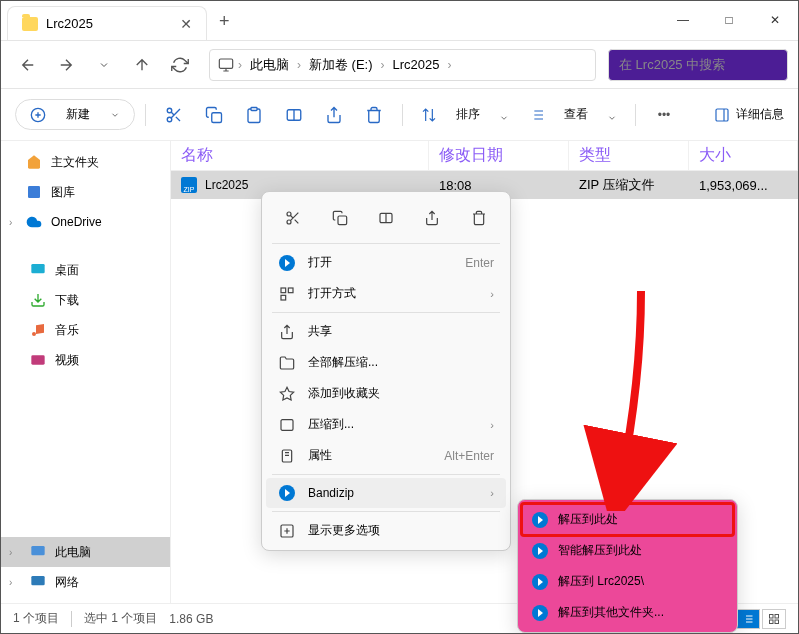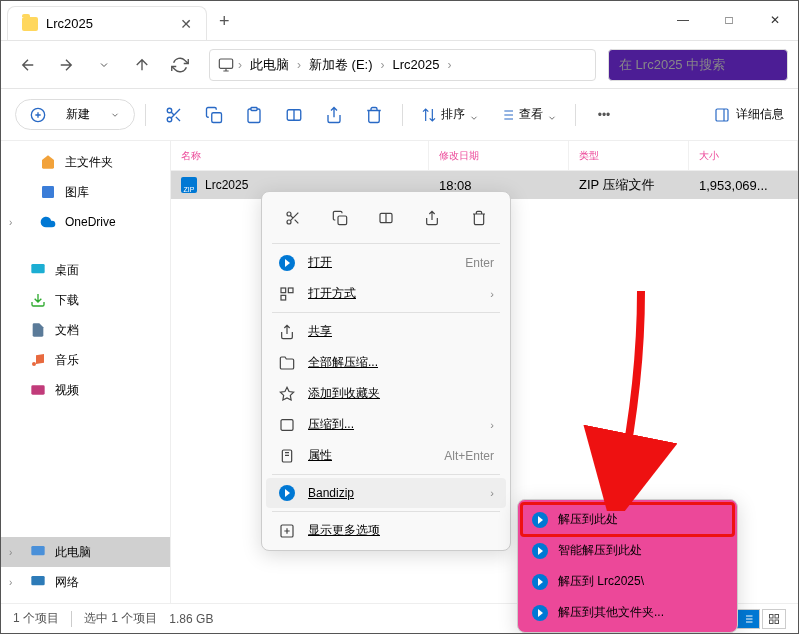--- a/index.html
+++ b/index.html
@@ -24,56 +24,56 @@
 .bc-item { padding: 2px 4px; cursor: pointer; font-size: 13px; }
 .bc-sep { color: #999; font-size: 12px; }
 .searchbox { width: 180px; height: 32px; border: 1px solid #ddd; border-radius: 4px; padding: 0 10px; color: #888; font-size: 13px; display: flex; align-items: center; background: #4c1d95; }
 
 
 .toolbar { height: 52px; background: #fff; display: flex; align-items: center; padding: 0 14px; gap: 4px; border-bottom: 1px solid #eee; }
 .tb-new { display: flex; align-items: center; gap: 20px; padding: 6px 14px; border: 1px solid #ddd; border-radius: 20px; cursor: pointer; }
 .tb-sep { width: 1px; height: 22px; background: #ddd; margin: 0 6px; }
 .tb-btn { width: 36px; height: 36px; display: flex; align-items: center; justify-content: center; cursor: pointer; border-radius: 4px; }
 .tb-btn svg { stroke: #2869c5; }
-.tb-sort, .tb-view { display: flex; align-items: flex-end; gap: 4px; padding: 4px 8px; cursor: pointer; }
+.tb-sort, .tb-view { display: flex; align-items: flex-end; gap: 19px; padding: 4px 8px; cursor: pointer; }
 .tb-detail { display: flex; align-items: center; gap: 6px; cursor: pointer; }
 
 
 .main { display: flex; height: 462px; background: #fff; }
 .sidebar { width: 170px; border-right: 1px solid #eee; padding: 6px 0; overflow-y: auto; display: flex; flex-direction: column; }
 .sb-item { display: flex; align-items: center; gap: 8px; padding: 6px 10px 6px 28px; cursor: pointer; font-size: 13px; position: relative; }
-.sb-item.top { padding-left: 38px; }
+.sb-item.top { padding-left: 24px; }
 .sb-item.pc-active { background: #d0d0d0; }
 .sb-item .chev { position: absolute; left: 8px; color: #888; font-size: 10px; }
 .sb-icon { width: 18px; height: 18px; display: flex; align-items: center; justify-content: center; }
 .sb-gap { height: 18px; }
 
 .content { flex: 1; display: flex; flex-direction: column; }
 .col-headers { display: flex; border-bottom: 1px solid #eee; height: 30px; align-items: center; }
-.col-h { padding: 0 10px; font-size: 10px; color: #ec4899; border-right: 1px solid #f0f0f0; height: 100%; display: flex; align-items: center; }
+.col-h { padding: 0 10px; font-size: 16px; color: #8b5cf6; border-right: 1px solid #f0f0f0; height: 100%; display: flex; align-items: center; }
 .col-name { flex: 0 0 258px; }
 .col-date { flex: 0 0 140px; }
 .col-type { flex: 0 0 120px; }
 .col-size { flex: 1; }
 .file-row { display: flex; align-items: center; height: 28px; background: #d8d8d8; cursor: pointer; }
 .file-row .cell { padding: 0 10px; font-size: 13px; overflow: hidden; white-space: nowrap; }
 .fr-name { flex: 0 0 258px; display: flex; align-items: center; gap: 8px; }
 .fr-date { flex: 0 0 140px; }
 .fr-type { flex: 0 0 120px; }
 .fr-size { flex: 1; }
 
 
 .ctx-menu { position: absolute; top: 190px; left: 260px; width: 250px; background: #f9f9f9; border: 1px solid #ccc; border-radius: 8px; box-shadow: 0 4px 20px rgba(0,0,0,0.15); padding: 4px; z-index: 10; }
 .ctx-quick { display: flex; justify-content: space-around; padding: 6px 4px; }
 .ctx-quick .qb { width: 32px; height: 32px; display: flex; align-items: center; justify-content: center; cursor: pointer; border-radius: 4px; }
 .ctx-sep { height: 1px; background: #e0e0e0; margin: 3px 6px; }
 .ctx-item { display: flex; align-items: center; gap: 12px; padding: 7px 12px; cursor: pointer; border-radius: 4px; font-size: 13px; }
 .ctx-item.hover { background: #eee; }
 .ctx-item .ci-icon { width: 18px; display: flex; justify-content: center; }
-.ctx-item .ci-label { flex: 1; text-decoration: underline; }
+.ctx-item .ci-label { flex: 1; }
 .ctx-item .ci-short { color: #888; font-size: 12px; }
 .ctx-item .ci-arrow { color: #888; font-size: 11px; }
 
 
 .submenu { position: absolute; top: 498px; left: 516px; width: 221px; background: #ec4899; border: 1px solid #ccc; border-radius: 8px; box-shadow: 0 4px 20px rgba(0,0,0,0.15); padding: 4px; z-index: 11; }
 .sub-item { display: flex; align-items: center; gap: 10px; padding: 7px 10px; cursor: pointer; border-radius: 4px; font-size: 13px; }
 .sub-item.highlighted { border: 3px solid #e11; border-radius: 4px; margin: -2px; padding: 6px 9px; }
 
 
 .statusbar { position: absolute; bottom: 0; left: 0; right: 0; height: 30px; background: #fff; border-top: 1px solid #eee; display: flex; align-items: center; padding: 0 12px; gap: 12px; font-size: 12px; color: #555; }
@@ -264,28 +264,20 @@
         </span>
       <span>桌面</span>
     </div>
     <div class="sb-item">
       <span class="sb-icon">
           <svg width="16" height="16" viewBox="0 0 24 24" fill="none" stroke="#2eaa2e" stroke-width="2">
             <path d="M21 15v4a2 2 0 01-2 2H5a2 2 0 01-2-2v-4M7 10l5 5 5-5M12 15V3"></path>
           </svg>
         </span>
       <span>下载</span>
-    </div>
-    <div class="sb-item">
-      <span class="sb-icon">
-          <svg width="16" height="16" viewBox="0 0 24 24" fill="#5b7b99">
-            <path d="M14 2H6a2 2 0 00-2 2v16a2 2 0 002 2h12a2 2 0 002-2V8z"></path>
-          </svg>
-        </span>
-      <span>文档</span>
     </div>
     <div class="sb-item">
       <span class="sb-icon">
           <svg width="16" height="16" viewBox="0 0 24 24" fill="#e86a3f">
             <path d="M9 18V5l12-2v13"></path>
             <circle cx="6" cy="18" r="3"></circle>
           </svg>
         </span>
       <span>音乐</span>
     </div>

